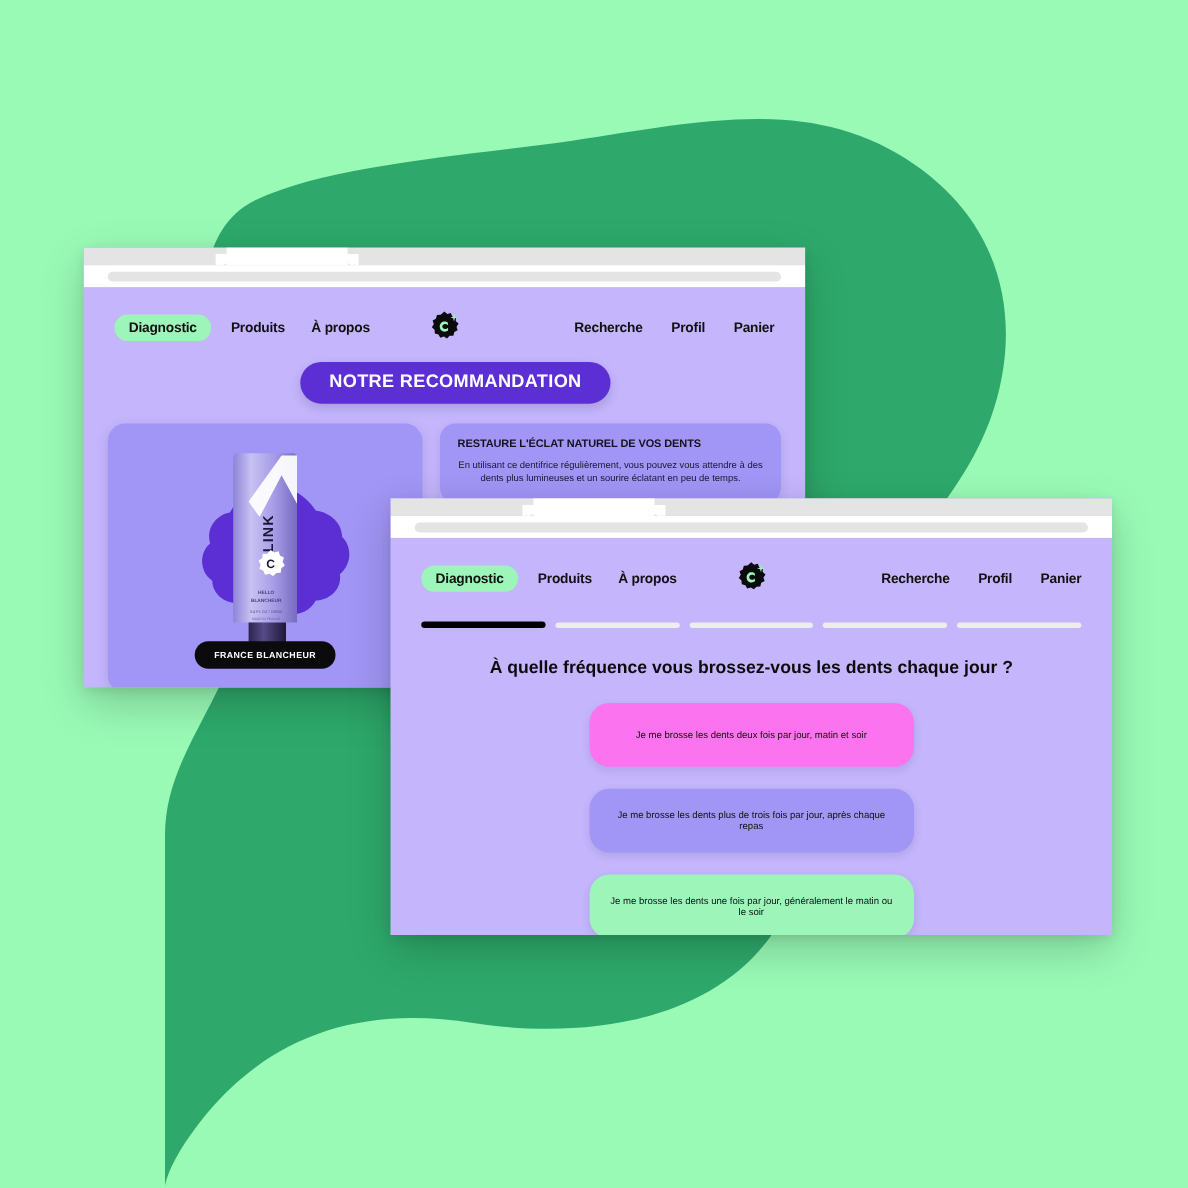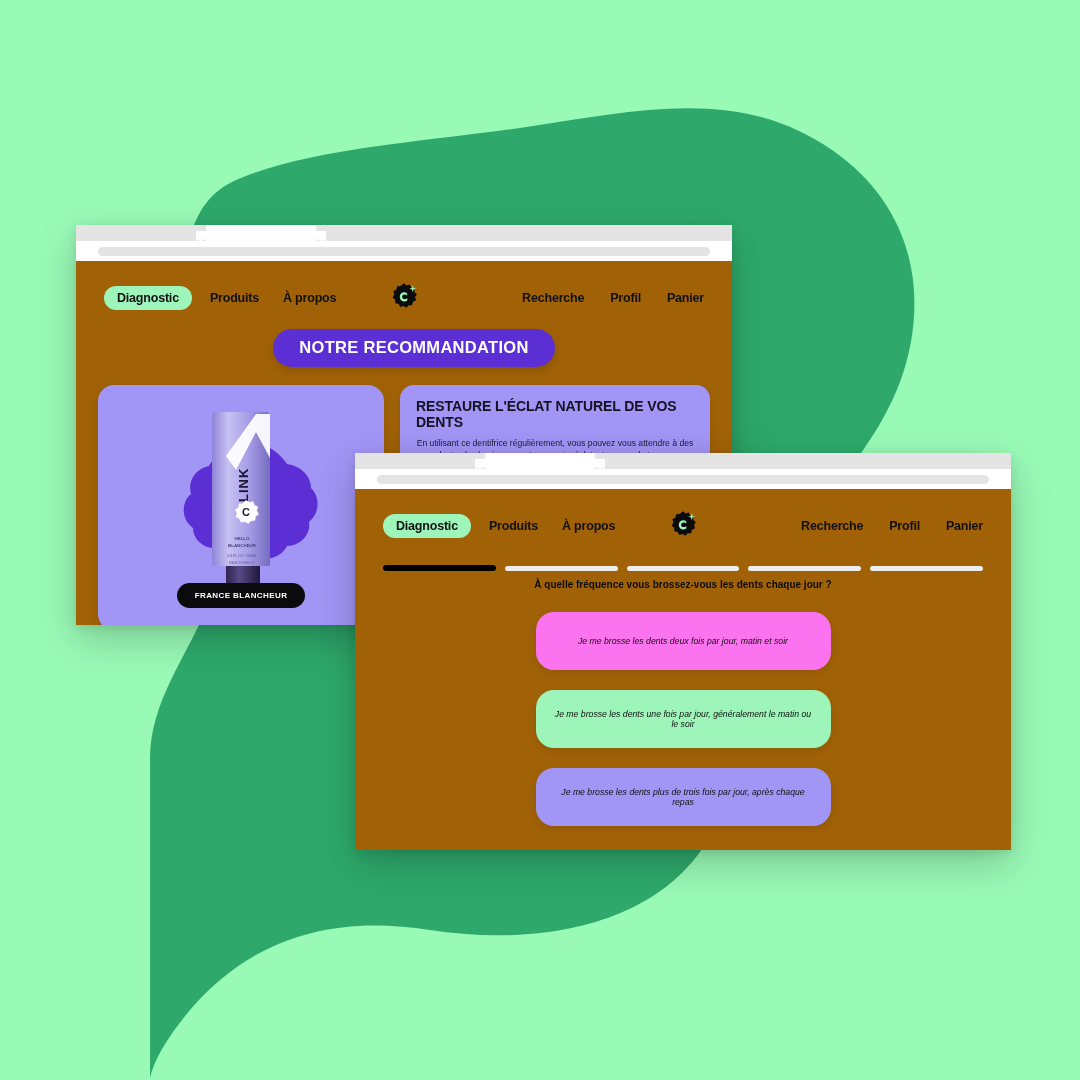--- a/index.html
+++ b/index.html
@@ -23,21 +23,21 @@
   #blob {
     position: absolute;
     inset: 0;
     width: 1080px;
     height: 1080px;
   }
 
   
   .window {
     position: absolute;
-    background: #a16207;
+    background: #c4b5fd;
     overflow: hidden;
     box-shadow: 0 14px 38px rgba(0,0,0,0.20), 0 3px 10px rgba(0,0,0,0.10);
   }
 
   .chrome {
     background: #e4e4e4;
     position: relative;
     width: 100%;
   }
 
@@ -193,21 +193,20 @@
 
   .answer {
     border-radius: 18px;
     display: flex;
     align-items: center;
     justify-content: center;
     text-align: center;
     color: #111111;
     font-weight: 500;
     box-shadow: 0 3px 9px rgba(0,0,0,0.10);
-    font-style: italic;
   }
   .answer.pink   { background: #FB73EE; }
   .answer.green  { background: #9DF5B9; }
   .answer.purple { background: #A195F5; }
 
   
   #win1 { left: 76px; top: 225px; width: 656px; height: 400px; }
   #win1 .chrome { height: 16px; }
   #win1 .tabstrip { height: 16px; padding-left: 130px; }
   #win1 .tab { width: 110px; }
@@ -218,38 +217,38 @@
   #win1 .nav-left .nav-item.active { padding: 5px 13px; margin-right: 18px; }
   #win1 .nav-right .nav-item { margin-right: 0; margin-left: 26px; }
   #win1 .logo svg { width: 34px; height: 34px; }
   #win1 .reco-wrap { margin-top: 14px; padding-left: 20px; }
   #win1 .reco-pill { font-size: 16.5px; padding: 9px 26px 10px; }
   #win1 .content-row { margin-top: 18px; padding: 0 22px; gap: 16px; }
   #win1 .product-card { width: 286px; height: 245px; padding-bottom: 22px; }
   #win1 .blanch-badge { font-size: 8px; padding: 8px 18px; letter-spacing: 0.4px; }
   #win1 .info-col { flex: 1; gap: 10px; }
   #win1 .info-card { padding: 13px 16px 16px; }
-  #win1 .info-title { font-size: 14px; margin-bottom: 7px; }
+  #win1 .info-title { font-size: 10px; margin-bottom: 7px; }
   #win1 .info-body { font-size: 8.6px; text-align: center; }
   #win1 .info-card.stub { height: 44px; }
 
   
   #win2 { left: 355px; top: 453px; width: 656px; height: 397px; }
   #win2 .chrome { height: 16px; }
   #win2 .tabstrip { height: 16px; padding-left: 130px; }
   #win2 .tab { width: 110px; }
   #win2 .urlbar-wrap { height: 20px; padding: 0 22px; }
   #win2 .urlbar { height: 9px; }
   #win2 .nav { padding: 20px 28px 0 28px; }
   #win2 .nav-item { font-size: 12.5px; margin-right: 24px; }
   #win2 .nav-left .nav-item.active { padding: 5px 13px; margin-right: 18px; }
   #win2 .nav-right .nav-item { margin-right: 0; margin-left: 26px; }
   #win2 .logo svg { width: 34px; height: 34px; }
   #win2 .progress { margin-top: 22px; padding: 0 28px; gap: 9px; align-items: center; height: 6px; }
-  #win2 .question { margin-top: 8px; padding: 0 40px; font-size: 10px; }
+  #win2 .question { margin-top: 28px; padding: 0 40px; font-size: 16px; }
   #win2 .answers { margin-top: 22px; gap: 20px; }
   #win2 .answer { width: 295px; height: 58px; font-size: 8.7px; padding: 0 18px; }
 </style>
 </head>
 <body>
 
 <div id="stage">
 
   <svg id="blob" viewBox="0 0 1080 1080" preserveAspectRatio="none" aria-hidden="true">
     <path d="M232,182
@@ -400,18 +399,18 @@
       <div class="seg"></div>
       <div class="seg"></div>
       <div class="seg"></div>
       <div class="seg"></div>
     </div>
 
     <div class="question">À quelle fréquence vous brossez-vous les dents chaque jour ?</div>
 
     <div class="answers">
       <div class="answer pink">Je me brosse les dents deux fois par jour, matin et soir</div>
+      <div class="answer purple">Je me brosse les dents plus de trois fois par jour, après chaque repas</div>
       <div class="answer green">Je me brosse les dents une fois par jour, généralement le matin ou le soir</div>
-      <div class="answer purple">Je me brosse les dents plus de trois fois par jour, après chaque repas</div>
     </div>
   </div>
 
 </div>
 
 </body></html>

